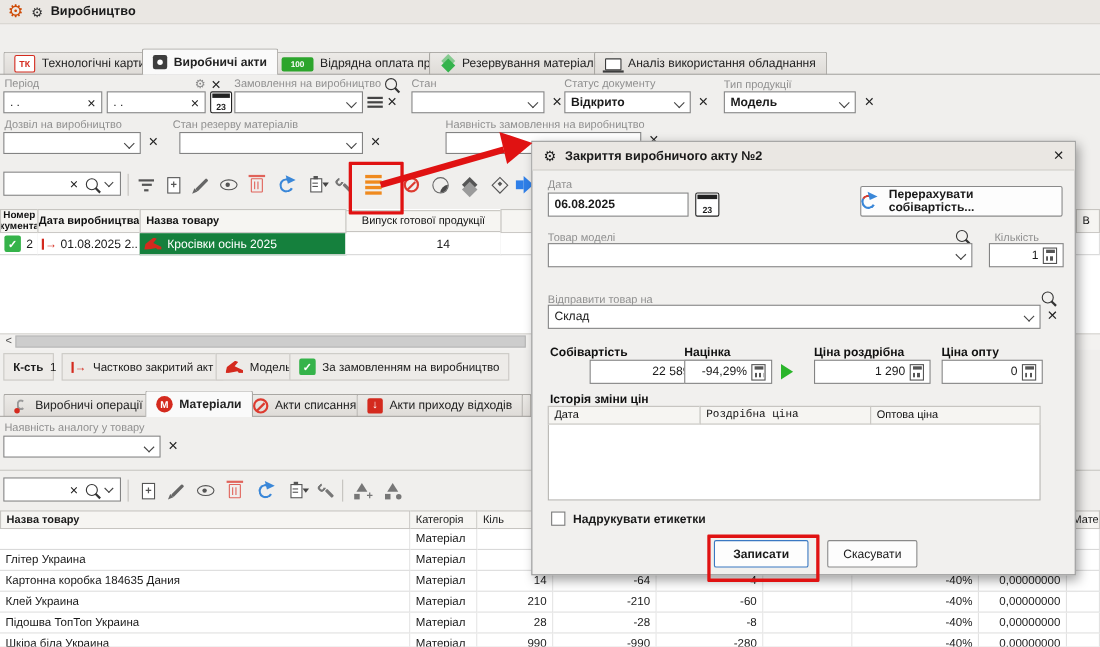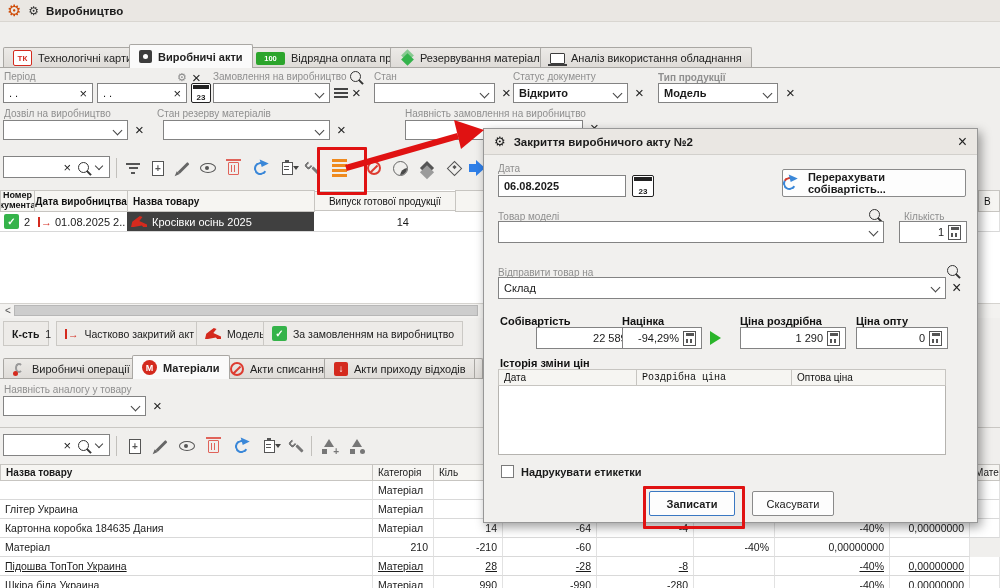--- a/index.html
+++ b/index.html
@@ -104,21 +104,21 @@
   .i-grp::before{content:"";position:absolute;left:3px;top:0;border-left:5px solid transparent;border-right:5px solid transparent;border-bottom:8px solid #777;}
   .i-grp.plus::after{content:"+";position:absolute;right:-2px;bottom:-3px;color:#777;font-weight:bold;font-size:10px;}
   .i-grp.dot::after{content:"";position:absolute;right:0;bottom:0;width:5px;height:5px;border-radius:50%;background:#777;}
   .i-grp .sq{position:absolute;left:1px;bottom:0;width:5px;height:5px;background:#777;}
   
   .th{position:absolute;background:#f6f5f2;border:1px solid #c7c5c1;box-sizing:border-box;
     display:flex;align-items:center;justify-content:center;text-align:center;font-size:10px;color:#111;overflow:hidden;line-height:1.1;}
   .white-area{position:absolute;background:#fff;}
   .cell{position:absolute;background:#fff;border-right:1px solid #e0e0e0;border-bottom:1px solid #d8d8d8;box-sizing:border-box;
     display:flex;align-items:center;padding:0 4px;overflow:hidden;white-space:nowrap;}
-  .sel{background:#404040;color:#fff;}
+  .sel{background:#15803d;color:#fff;}
   .chk{width:15px;height:15px;background:#35b34a;border-radius:2px;color:#fff;font-size:10px;font-weight:bold;
     display:flex;align-items:center;justify-content:center;}
   .partial{display:inline-flex;align-items:center;color:#d42a1e;font-weight:bold;}
   .partial i{width:2px;height:10px;background:#d42a1e;margin-right:1px;}
   .shoe{width:16px;height:11px;background:#d42a1e;display:inline-block;
     clip-path:polygon(0 100%,8% 52%,34% 22%,55% 0,72% 10%,52% 45%,100% 78%,100% 100%,76% 100%,68% 86%,18% 100%);}
   .hscroll{position:absolute;left:0;top:303px;width:1000px;height:15px;background:#f3f2f0;border-top:1px solid #d5d3cf;box-sizing:border-box;}
   .hthumb{position:absolute;left:14px;top:305px;width:464px;height:11px;background:#cdcdcd;border:1px solid #b7b7b7;box-sizing:border-box;}
   .seg{position:absolute;top:321px;height:25px;background:#edebe8;border:1px solid #cbc9c5;box-sizing:border-box;
     display:flex;align-items:center;gap:6px;padding:0 8px;font-size:10.5px;white-space:nowrap;}
@@ -220,21 +220,21 @@
     </div>
   <span class="xmark" style="left:502px;top:85px;">×</span>
 
   <span class="lbl" style="left:513px;top:71px;">Статус документу</span>
   <div class="dd" style="left:513px;top:83px;width:115px;font-weight:bold;">
     <span>Відкрито</span>
     <i class="chev"></i>
   </div>
   <span class="xmark" style="left:635px;top:85px;">×</span>
 
-  <span class="lbl" style="left:658px;top:72px;font-weight:bold;">Тип продукції</span>
+  <span class="lbl" style="left:658px;top:72px;">Тип продукції</span>
   <div class="dd" style="left:658px;top:83px;width:120px;font-weight:bold;">
     <span>Модель</span>
     <i class="chev"></i>
   </div>
   <span class="xmark" style="left:786px;top:85px;">×</span>
 
   <span class="lbl" style="left:4px;top:108px;">Дозвіл на виробництво</span>
   <div class="dd" style="left:3px;top:120px;width:125px;">
       <i class="chev"></i>
     </div>
@@ -474,30 +474,31 @@
     <div class="mc">Матеріал</div>
     <div class="mc num">14</div>
     <div class="mc num">-64</div>
     <div class="mc num">-4</div>
     <div class="mc"></div>
     <div class="mc num">-40%</div>
     <div class="mc num">0,00000000</div>
     <div class="mc"></div>
   </div>
   <div class="mrow" style="top:538px;">
+    <div class="mc">Клей Украина</div>
     <div class="mc">Матеріал</div>
     <div class="mc num">210</div>
     <div class="mc num">-210</div>
     <div class="mc num">-60</div>
     <div class="mc"></div>
     <div class="mc num">-40%</div>
     <div class="mc num">0,00000000</div>
     <div class="mc"></div>
   </div>
-  <div class="mrow" style="top:557px;text-decoration:underline;">
+  <div class="mrow" style="top:557px;">
     <div class="mc">Підошва ТопТоп Украина</div>
     <div class="mc">Матеріал</div>
     <div class="mc num">28</div>
     <div class="mc num">-28</div>
     <div class="mc num">-8</div>
     <div class="mc"></div>
     <div class="mc num">-40%</div>
     <div class="mc num">0,00000000</div>
     <div class="mc"></div>
   </div>

